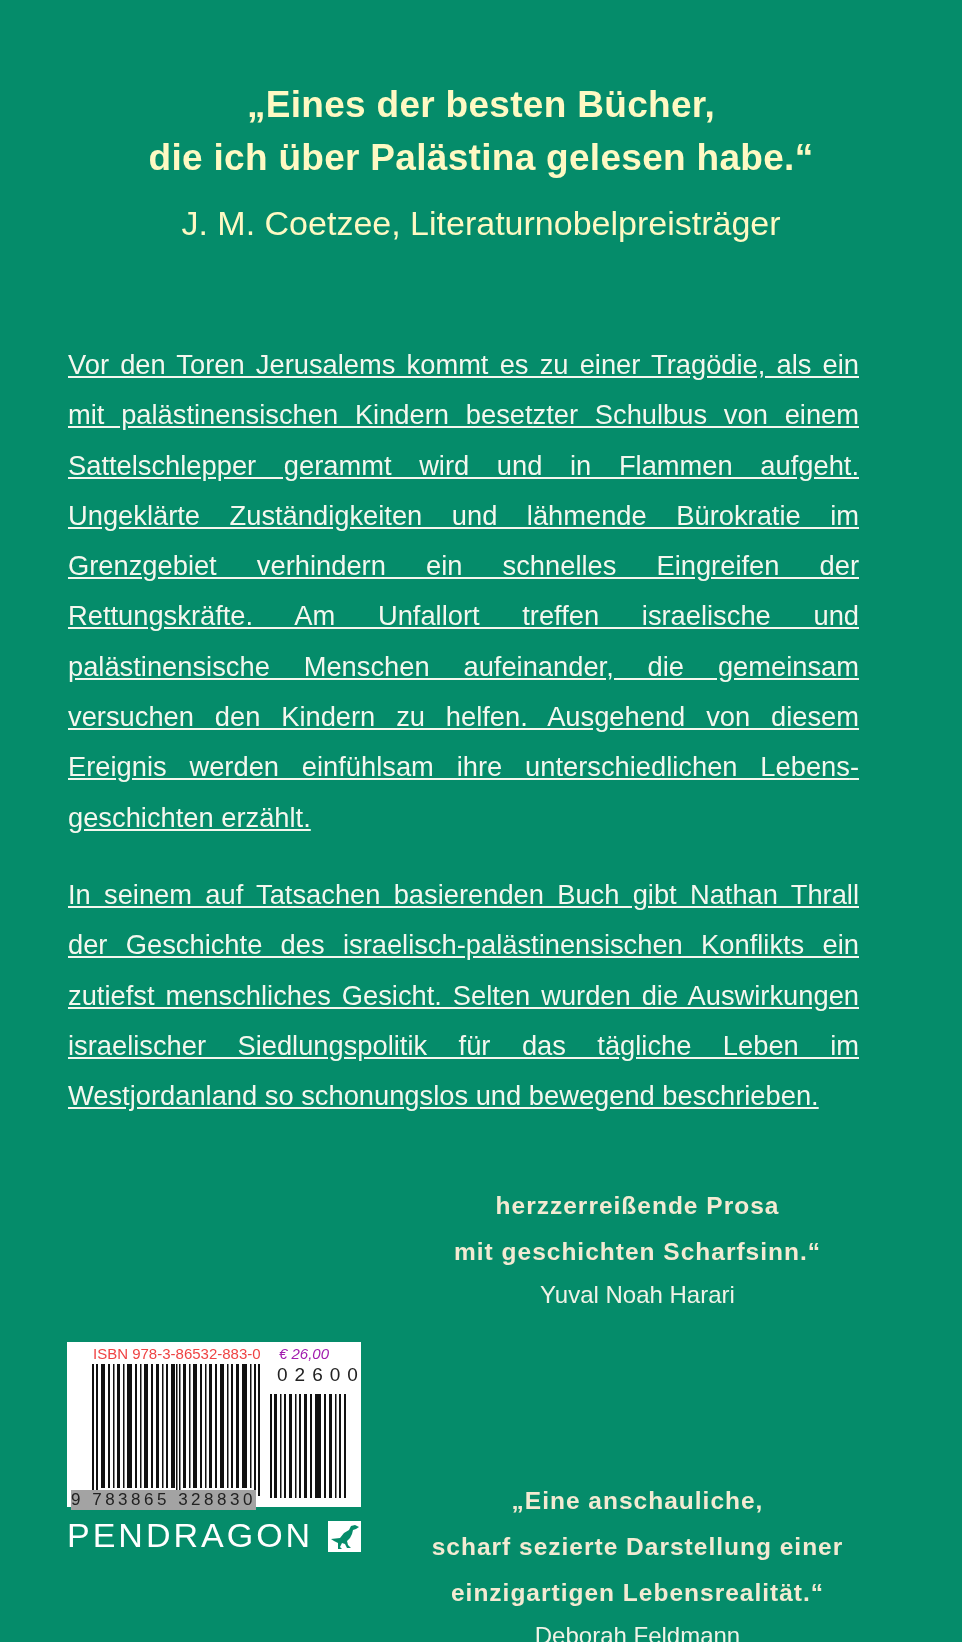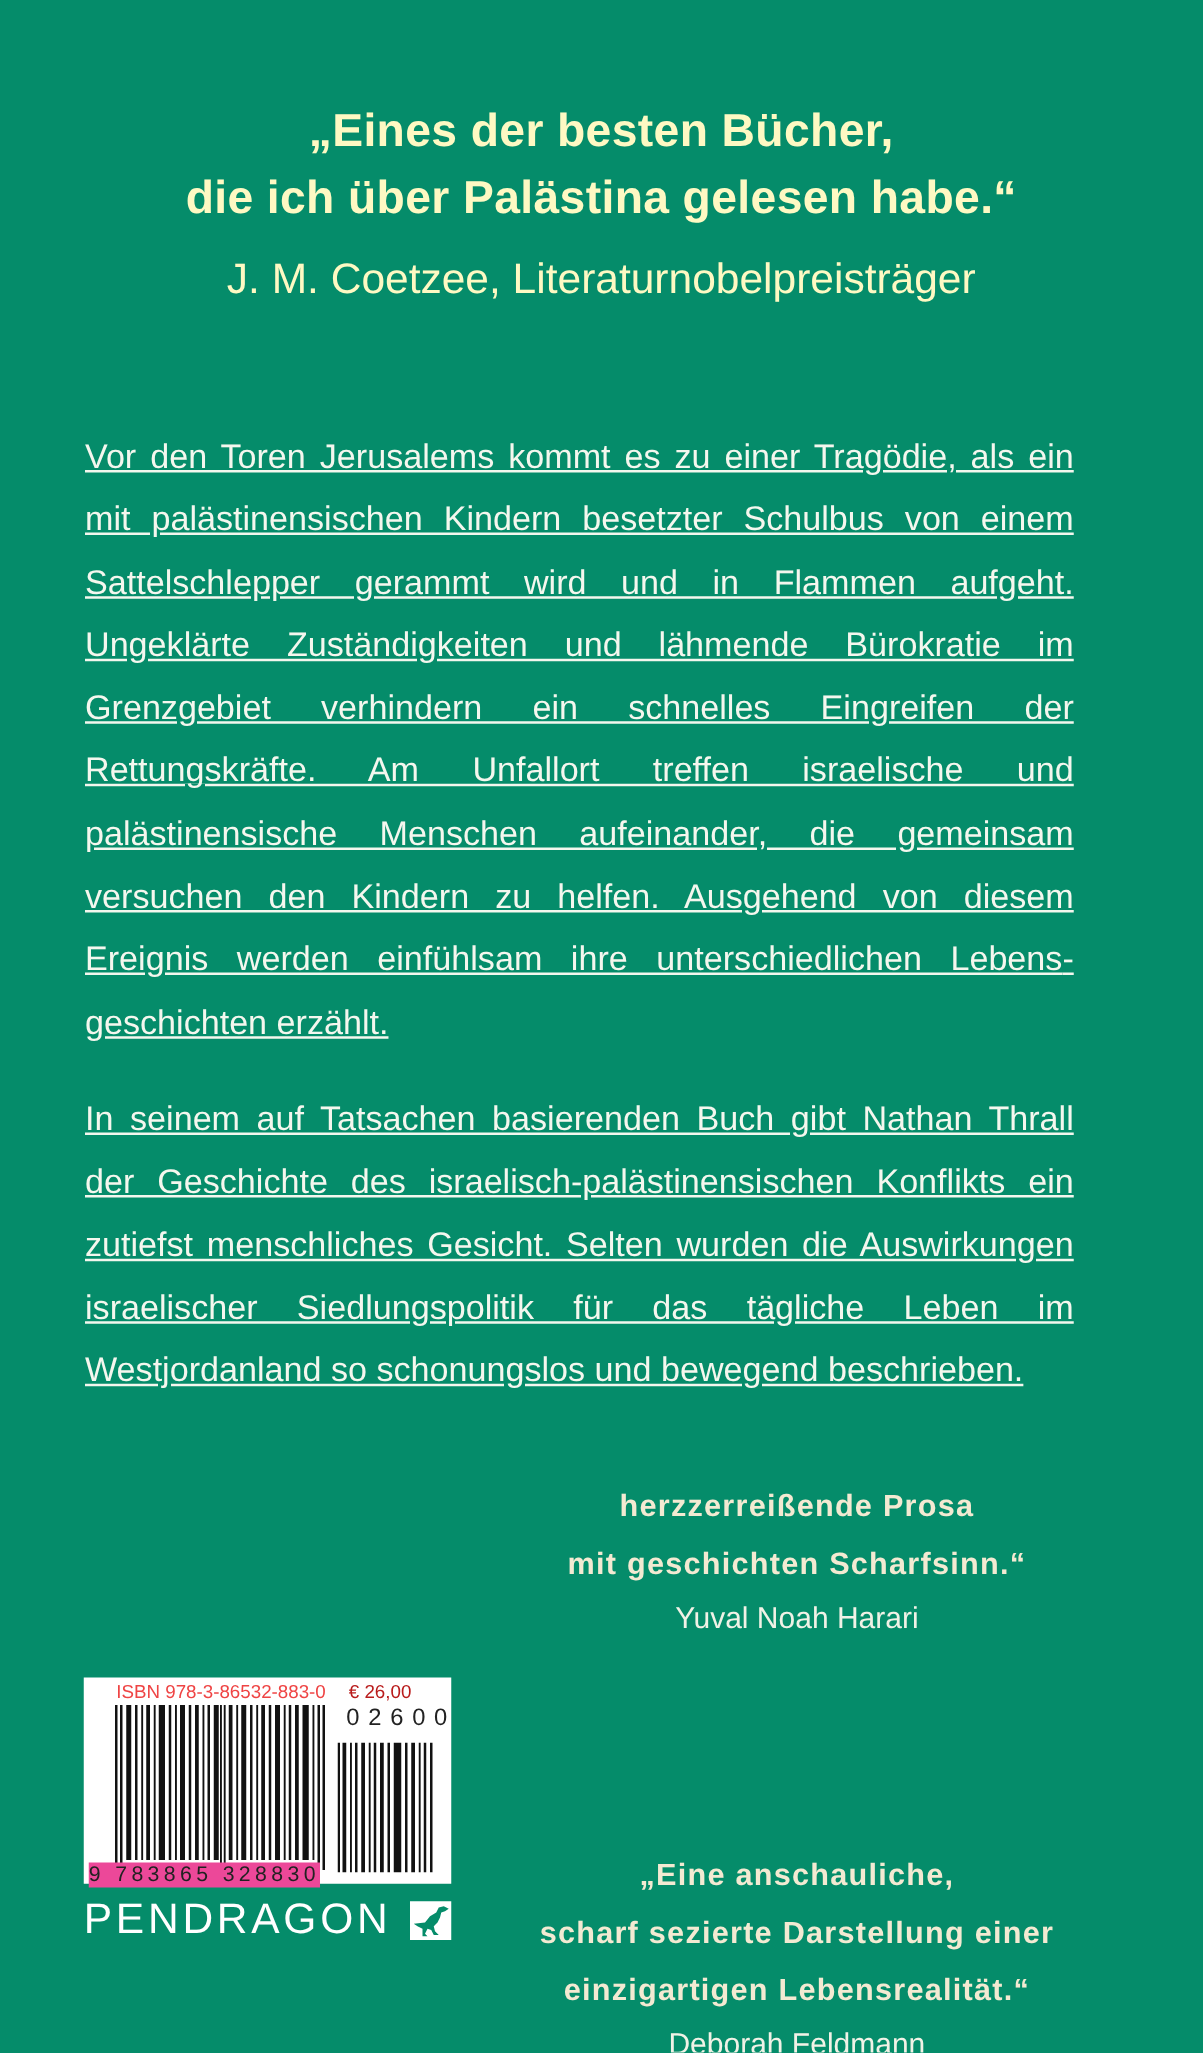--- a/index.html
+++ b/index.html
@@ -11,25 +11,25 @@
   .body-text p{margin:0;text-decoration:underline;}
   #p1{top:340px;}
   #p2{top:870px;}
   .blurb{position:absolute;left:400px;width:475px;text-align:center;color:#f3ead2;}
   .blurb .q{font-weight:bold;font-size:24.5px;line-height:46px;letter-spacing:1px;}
   .blurb .attr{font-size:24px;line-height:40px;color:#f0f2e6;}
   #blurb1{top:1183px;}
   #blurb2{top:1478px;}
   .barcode-box{position:absolute;left:67px;top:1342px;width:294px;height:165px;background:#fff;}
   .bc-isbn{position:absolute;left:26px;top:3px;font-size:15px;color:#ef4444;}
-  .bc-price{position:absolute;left:212px;top:3px;font-size:15px;color:#b91c1c;}
+  .bc-price{position:absolute;left:212px;top:3px;font-size:15px;color:#a21caf;font-style:italic;}
   .bc-add{position:absolute;left:210px;top:22px;font-size:19px;color:#222;letter-spacing:7px;text-align:center;}
   .bc-main{position:absolute;left:25px;top:22px;width:170px;height:132px;}
   .bc-sub{position:absolute;left:203px;top:52px;width:80px;height:104px;}
-  .bc-digits{position:absolute;left:4px;top:148px;font-size:17px;color:#222;background:#ec4899;letter-spacing:3.5px;}
+  .bc-digits{position:absolute;left:4px;top:148px;font-size:17px;color:#222;background:#a3a3a3;letter-spacing:3.5px;}
   .logo{position:absolute;left:67px;top:1515px;color:#fff;font-size:34px;letter-spacing:3px;font-family:"Liberation Sans",sans-serif;line-height:40px;}
   .logo-mark{position:absolute;left:328px;top:1521px;width:33px;height:31px;background:#fff;}
 </style>
 </head>
 <body>
 
 <div class="top-quote">
   <div class="q">„Eines der besten Bücher,</div>
   <div class="q">die ich über Palästina gelesen habe.“</div>
   <div class="attr">J. M. Coetzee, Literaturnobelpreisträger</div>

